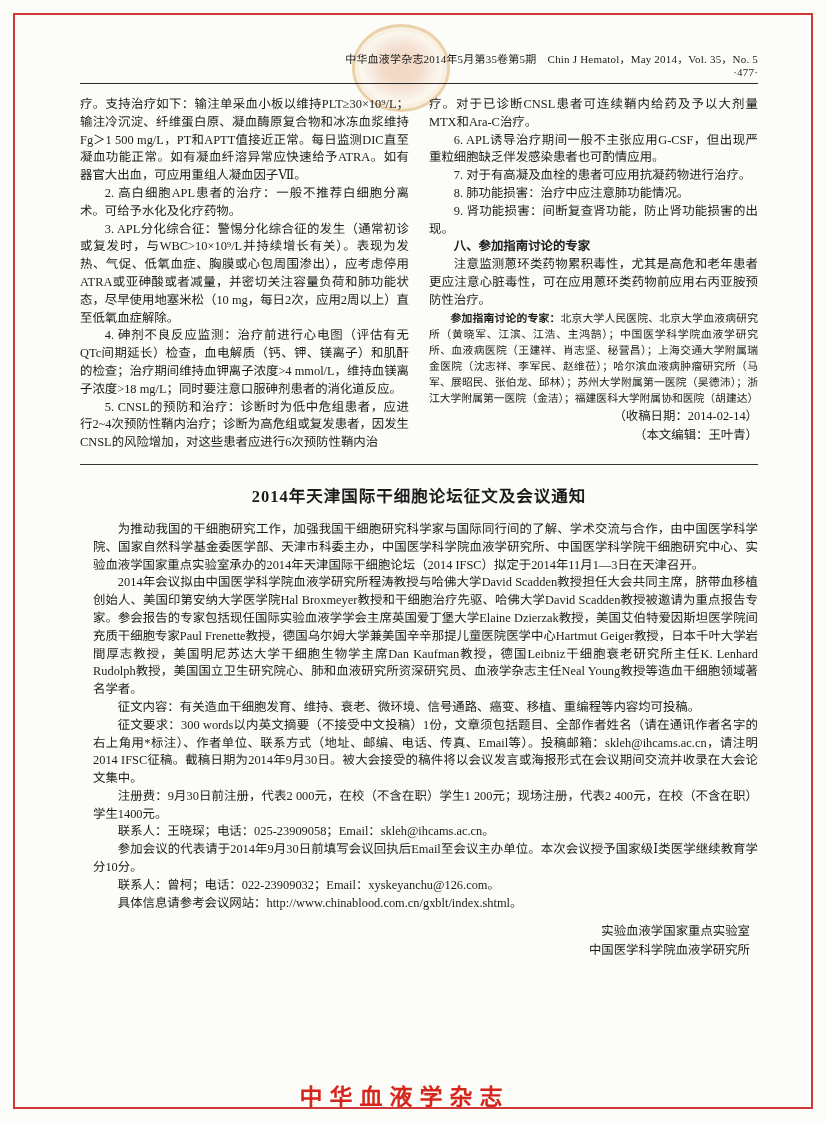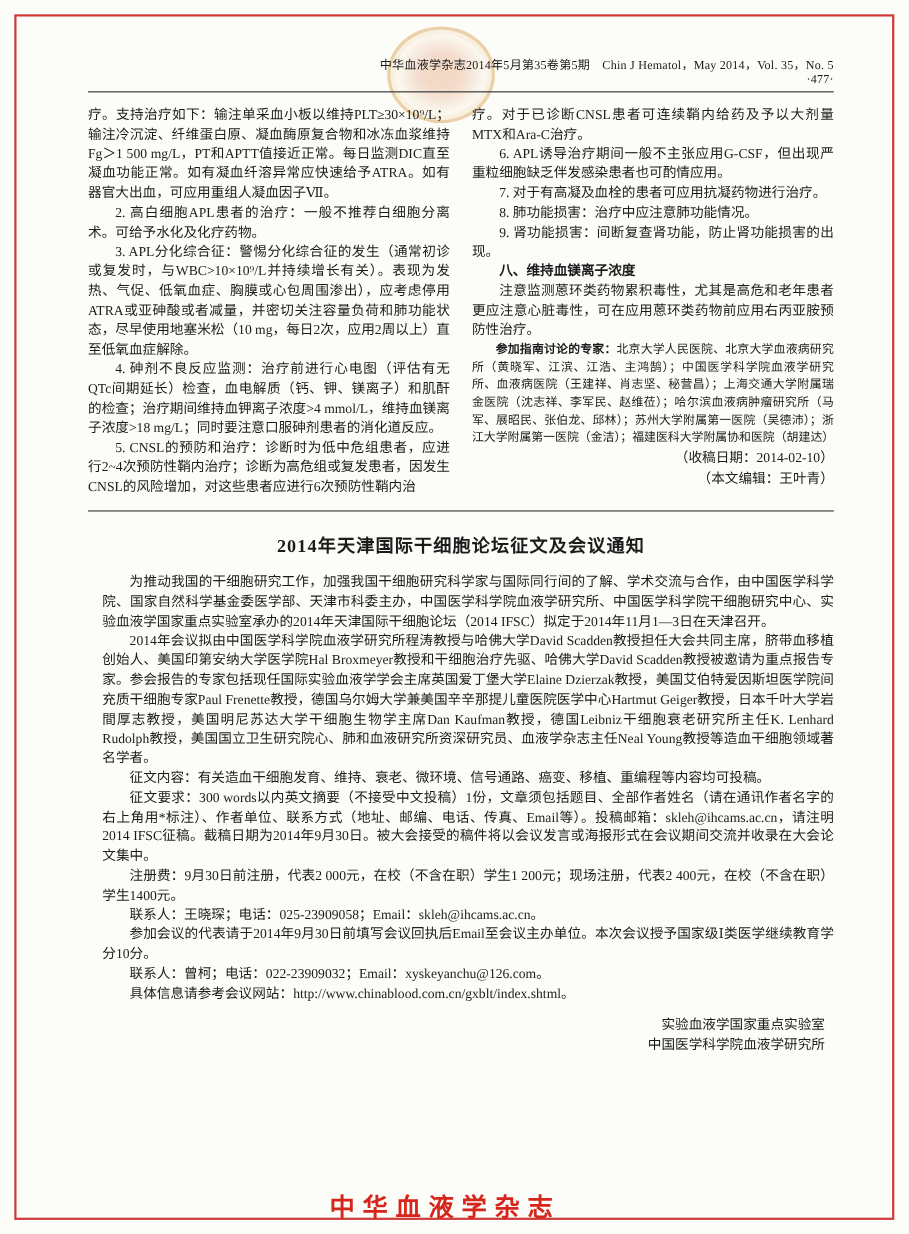--- a/index.html
+++ b/index.html
@@ -143,24 +143,24 @@
         <p>3. APL分化综合征：警惕分化综合征的发生（通常初诊或复发时，与WBC&gt;10×10⁹/L并持续增长有关）。表现为发热、气促、低氧血症、胸膜或心包周围渗出），应考虑停用ATRA或亚砷酸或者减量，并密切关注容量负荷和肺功能状态，尽早使用地塞米松（10 mg，每日2次，应用2周以上）直至低氧血症解除。</p>
         <p>4. 砷剂不良反应监测：治疗前进行心电图（评估有无QTc间期延长）检查，血电解质（钙、钾、镁离子）和肌酐的检查；治疗期间维持血钾离子浓度&gt;4 mmol/L，维持血镁离子浓度&gt;18 mg/L；同时要注意口服砷剂患者的消化道反应。</p>
         <p>5. CNSL的预防和治疗：诊断时为低中危组患者，应进行2~4次预防性鞘内治疗；诊断为高危组或复发患者，因发生CNSL的风险增加，对这些患者应进行6次预防性鞘内治</p>
       </div>
       <div class="col">
         <p class="noindent">疗。对于已诊断CNSL患者可连续鞘内给药及予以大剂量MTX和Ara-C治疗。</p>
         <p>6. APL诱导治疗期间一般不主张应用G-CSF，但出现严重粒细胞缺乏伴发感染患者也可酌情应用。</p>
         <p>7. 对于有高凝及血栓的患者可应用抗凝药物进行治疗。</p>
         <p>8. 肺功能损害：治疗中应注意肺功能情况。</p>
         <p>9. 肾功能损害：间断复查肾功能，防止肾功能损害的出现。</p>
-        <p class="bold-head">八、维持血镁离子浓度</p>
+        <p class="bold-head">八、参加指南讨论的专家</p>
         <p>注意监测蒽环类药物累积毒性，尤其是高危和老年患者更应注意心脏毒性，可在应用蒽环类药物前应用右丙亚胺预防性治疗。</p>
         <p class="experts"><b>参加指南讨论的专家：</b><span>北京大学人民医院、北京大学血液病研究所（黄晓军、江滨、江浩、主鸿鹄）；中国医学科学院血液学研究所、血液病医院（王建祥、肖志坚、秘营昌）；上海交通大学附属瑞金医院（沈志祥、李军民、赵维莅）；哈尔滨血液病肿瘤研究所（马军、展昭民、张伯龙、邱林）；苏州大学附属第一医院（吴德沛）；浙江大学附属第一医院（金洁）；福建医科大学附属协和医院（胡建达）</span></p>
-        <p class="meta">（收稿日期：2014-02-10）</p>
+        <p class="meta">（收稿日期：2014-02-14）</p>
         <p class="meta">（本文编辑：王叶青）</p>
       </div>
     </div>
 
     <div class="divider"></div>
 
     <h2 class="notice-title">2014年天津国际干细胞论坛征文及会议通知</h2>
 
     <div class="notice">
       <p>为推动我国的干细胞研究工作，加强我国干细胞研究科学家与国际同行间的了解、学术交流与合作，由中国医学科学院、国家自然科学基金委医学部、天津市科委主办，中国医学科学院血液学研究所、中国医学科学院干细胞研究中心、实验血液学国家重点实验室承办的2014年天津国际干细胞论坛（2014 IFSC）拟定于2014年11月1—3日在天津召开。</p>

